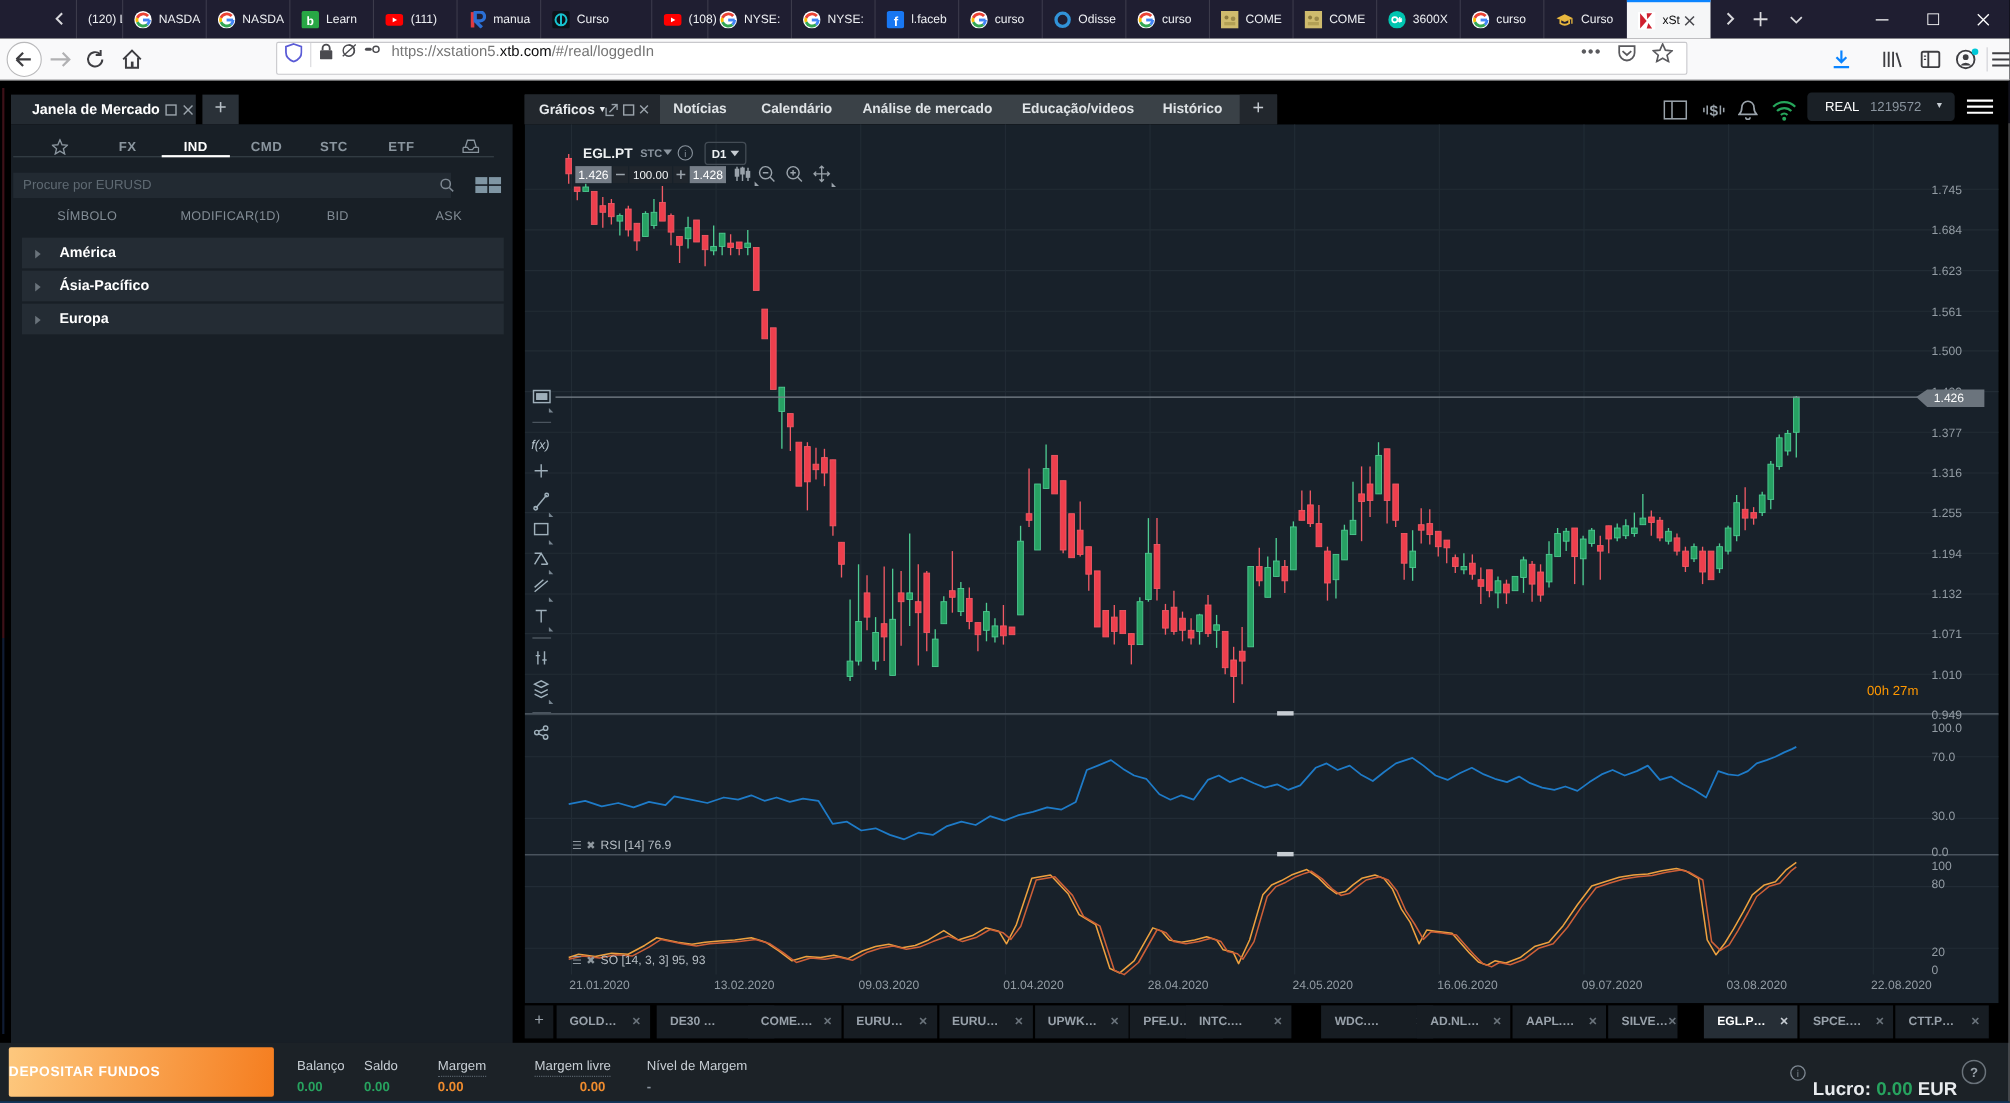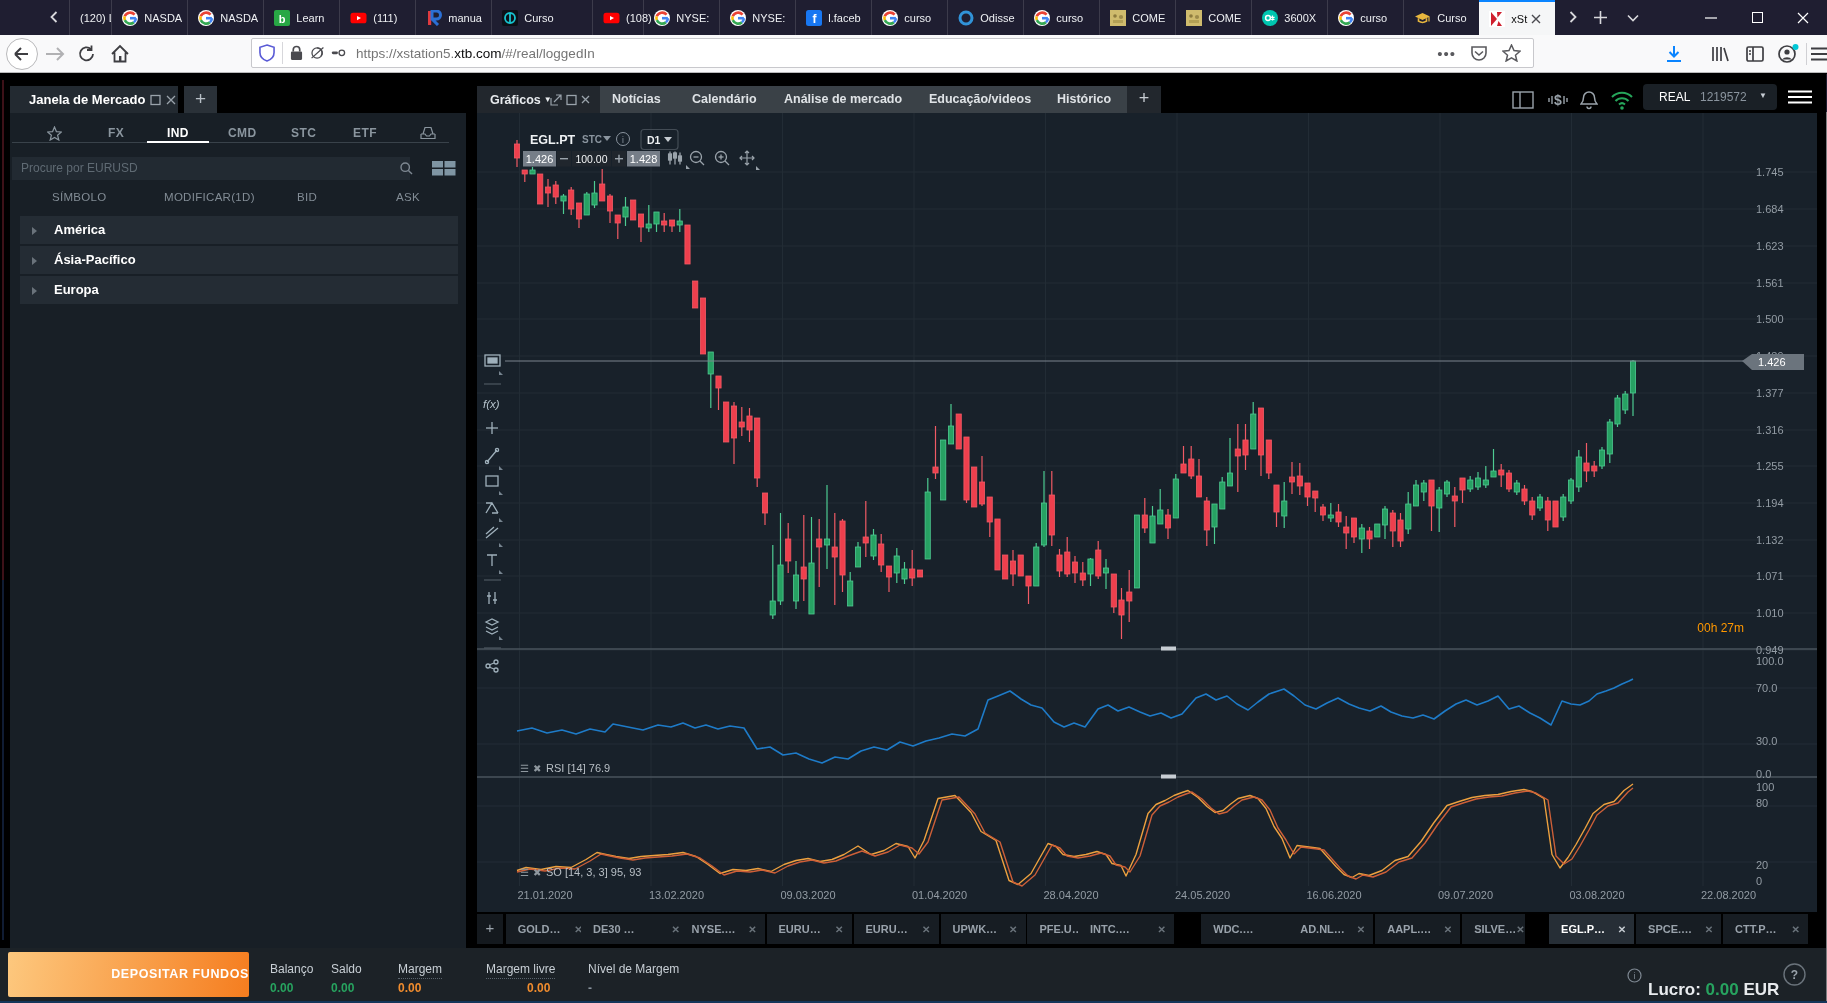--- a/index.html
+++ b/index.html
@@ -1,21 +1,21 @@
 <!DOCTYPE html>
 <html><head><meta charset="utf-8"><style>
 *{margin:0;padding:0;box-sizing:border-box}
 body{width:1827px;height:1003px;overflow:hidden;background:#000;font-family:"Liberation Sans",sans-serif;position:relative}
 #tabbar{position:absolute;left:0;top:0;width:100%;height:35px;background:#1f1e31}
 .tab{position:absolute;top:0;height:35px;display:flex;align-items:center;padding:0 5px 0 10px;border-left:1px solid rgba(255,255,255,.13);overflow:hidden}
 .tab svg{flex:none;margin-right:6px}
 .tab span{color:#eef0f3;font-size:11px;white-space:nowrap}
 .tab.active{background:#f5f6f7;border-top:2px solid #0a84ff;border-left:none}
 #toolbar{position:absolute;left:0;top:35px;width:100%;height:38px;background:#f9f9fa;border-bottom:1px solid #b9b9bb}
-#urlbar{position:absolute;left:251px;top:3px;width:1283px;height:30px;background:#fff;border:1px solid #c8c8cc;border-radius:2px;display:flex;align-items:center}
+#urlbar{position:absolute;left:251px;top:3px;width:1283px;height:30px;background:#fff;border:1px solid #c8c8cc;border-radius:2px;display:flex;align-items:flex-start}
 #urltext{font-size:13.5px;color:#757575;margin-left:2px;white-space:nowrap}
 #urltext b{color:#0c0c0d;font-weight:normal}
 #app{position:absolute;left:0;top:74px;width:100%;height:929px;background:#000}
 #lpanel{position:absolute;left:10px;top:39px;width:456px;height:868px;background:#181f26}
 #lptab{position:absolute;left:10px;top:12px;width:168px;height:27px;background:#232a31;color:#fff;font-size:13px;font-weight:bold;line-height:27px;padding-left:19px}
 #lpplus{position:absolute;left:184px;top:12px;width:33px;height:27px;background:#2a3138;color:#b7bfc6;text-align:center;font-size:19px;line-height:26px}
 .mtab{position:absolute;top:0;font-size:12px;font-weight:bold;color:#8a959e;letter-spacing:.4px}
 #mline{position:absolute;left:12px;width:437px;top:68px;height:1px;background:#39424a}
 #mlinew{position:absolute;left:147px;top:67px;width:62px;height:2px;background:#fff}
 #search{position:absolute;left:12px;top:83px;width:398px;height:23px;background:#222a32;color:#5f6a73;font-size:12px;line-height:23px;padding-left:9px}
@@ -26,21 +26,21 @@
 #ghead{position:absolute;left:477px;top:12px;height:27px;width:684px;background:#3a4147}
 #gtab{position:absolute;left:477px;top:12px;width:123px;height:27px;background:#22272d;color:#e8ebee;font-size:12.5px;font-weight:bold;line-height:27px}
 .hmenu{position:absolute;top:12px;height:27px;color:#dfe3e6;font-size:12.5px;font-weight:bold;line-height:27px;text-align:center}
 #gplus{position:absolute;left:1127px;top:12px;width:34px;height:27px;background:#22272d;color:#c6ccd2;font-size:18px;text-align:center;line-height:25px}
 #realbox{position:absolute;left:1643px;top:10px;width:134px;height:26px;background:#1a2026;border-radius:4px;color:#fff}
 #btabs .btab{position:absolute;top:840px;height:30px;background:#171d23;color:#99a2ab;font-size:11px;font-weight:bold;display:flex;align-items:center;justify-content:space-between;padding:0 8px 0 12px}
 #btabs .btab i{font-style:normal;color:#6a737b;font-size:10px}
 #btabs .btab.active{background:#262e36;color:#fff}
 #btabs .btab.active i{color:#c6ccd2}
 #status{position:absolute;left:0;top:874px;width:100%;height:53px;background:#1c2227}
-#depbtn{position:absolute;left:8px;top:4px;width:241px;height:45px;border-radius:2px;background:linear-gradient(100deg,#fdc87e,#f57d1f);color:#fff;font-size:12.5px;font-weight:bold;letter-spacing:.6px;text-align:right;line-height:45px}
+#depbtn{position:absolute;left:8px;top:4px;width:241px;height:45px;border-radius:2px;background:linear-gradient(100deg,#fdc87e,#f57d1f);color:#fff;font-size:12.5px;font-weight:bold;letter-spacing:.6px;text-align:left;line-height:45px}
 .slab{position:absolute;top:14px;font-size:12px;font-weight:normal;color:#c8cfd5}
 .sval{position:absolute;top:33px;font-size:12px;font-weight:bold}
 </style></head><body>
 
 <div id="tabbar">
 <svg width="12" height="12" viewBox="0 0 12 12" style="position:absolute;left:48px;top:11px">
       <path d="M8.5 1 L3.5 6 L8.5 11" stroke="#d8d8dc" stroke-width="1.8" fill="none"></path>
     </svg>
 <div class="tab" style="left:69px;width:42.3px">
       <span>(120) L</span>
@@ -834,26 +834,26 @@
         <path d="M686 165 l4 4 h-4 z" fill="#9aa3ab"></path>
         <path d="M756 166 l4 4 h-4 z" fill="#9aa3ab"></path>
       </svg></div>
 
 <div id="btabs">
 <div style="position:absolute;left:477px;top:840px;width:26px;height:30px;background:#14191e;color:#9aa3ab;text-align:center;line-height:28px;font-size:15px">+</div>
 <div class="btab" style="left:505.7px;width:85.0px">
         <span>GOLD…</span>
         <i>✕</i>
       </div>
-      <div class="btab" style="left:581px;width:107px">
+      <div class="btab" style="left:597px;width:107px">
         <span>DE30 …</span>
         <i>✕</i>
       </div>
       <div class="btab" style="left:679.6px;width:85.0px">
-        <span>NYSE.…</span>
+        <span>COME.…</span>
         <i>✕</i>
       </div>
       <div class="btab" style="left:766.5px;width:85.0px">
         <span>EURU…</span>
         <i>✕</i>
       </div>
       <div class="btab" style="left:853.5px;width:85.0px">
         <span>EURU…</span>
         <i>✕</i>
       </div>

